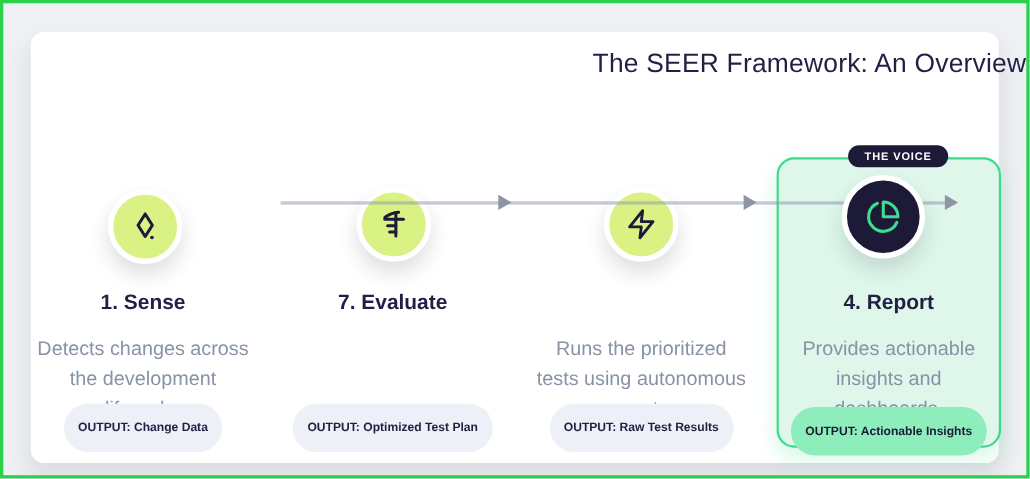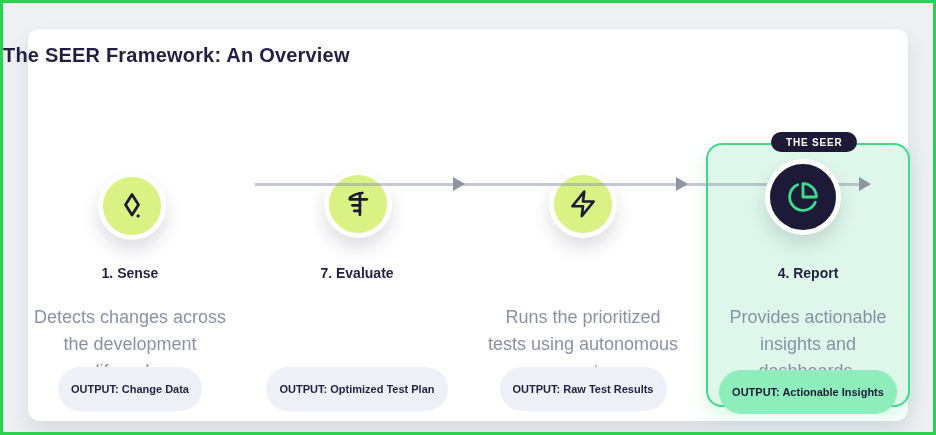--- a/index.html
+++ b/index.html
@@ -33,22 +33,22 @@
     position:absolute;
     left:25px;top:26px;
     width:880px;height:392px;
     background:#ffffff;
     border-radius:12px;
     box-shadow:0 12px 22px rgba(30,27,56,0.10);
   }
   .page-title{
     position:absolute;
     left:0;right:0;top:41px;
-    text-align:left;
-    font-size:20px;font-weight:700;
+    text-align:right;
+    font-size:24px;font-weight:400;
     color:var(--navy);
     letter-spacing:0.2px;
   }
   .page-subtitle{
     position:absolute;
     left:50%;top:86px;
     transform:translateX(-50%);
     width:640px;
     text-align:center;
     font-size:14px;line-height:1.55;
@@ -115,21 +115,21 @@
     z-index:4;
   }
   .c1{left:95px;top:169px;}
   .c2{left:321px;top:167px;}
   .c3{left:546px;top:167px;}
   .c4{left:762px;top:156px;}
   
   .stage-title{
     position:absolute;top:262px;
     width:210px;text-align:center;
-    font-size:14px;font-weight:700;
+    font-size:19px;font-weight:700;
     color:var(--navy);
     z-index:2;
   }
   .stage-desc{
     position:absolute;top:301px;
     width:210px;text-align:center;
     font-size:18px;line-height:1.5;
     color:var(--gray-text);
     z-index:2;
   }
@@ -163,21 +163,21 @@
   <div class="card"></div>
 
   <h1 class="page-title">The SEER Framework: An Overview</h1>
 
   <div class="flow-line"></div>
   <div class="arrowhead a1"></div>
   <div class="arrowhead a2"></div>
   <div class="arrowhead a3"></div>
 
   <div class="report-card"></div>
-  <div class="voice-badge">THE SEER</div>
+  <div class="voice-badge">THE VOICE</div>
 
   <div class="stage-circle lime c1">
     <svg width="30" height="30" viewBox="0 0 24 24" fill="none" stroke="#1d1a38" stroke-width="2.2" stroke-linecap="round" stroke-linejoin="round">
       <path d="M12 2.8 L17.2 11 L12 19.2 L6.8 11 Z"></path>
       <circle cx="16.9" cy="19.9" r="1.3" fill="#1d1a38" stroke="none"></circle>
     </svg>
   </div>
   <h3 class="stage-title t1">1. Sense</h3>
   <p class="stage-desc t1"><span>Detects changes across the development lifecycle.</span></p>
   <div class="output-pill t1"><span>OUTPUT: Change Data</span></div>

